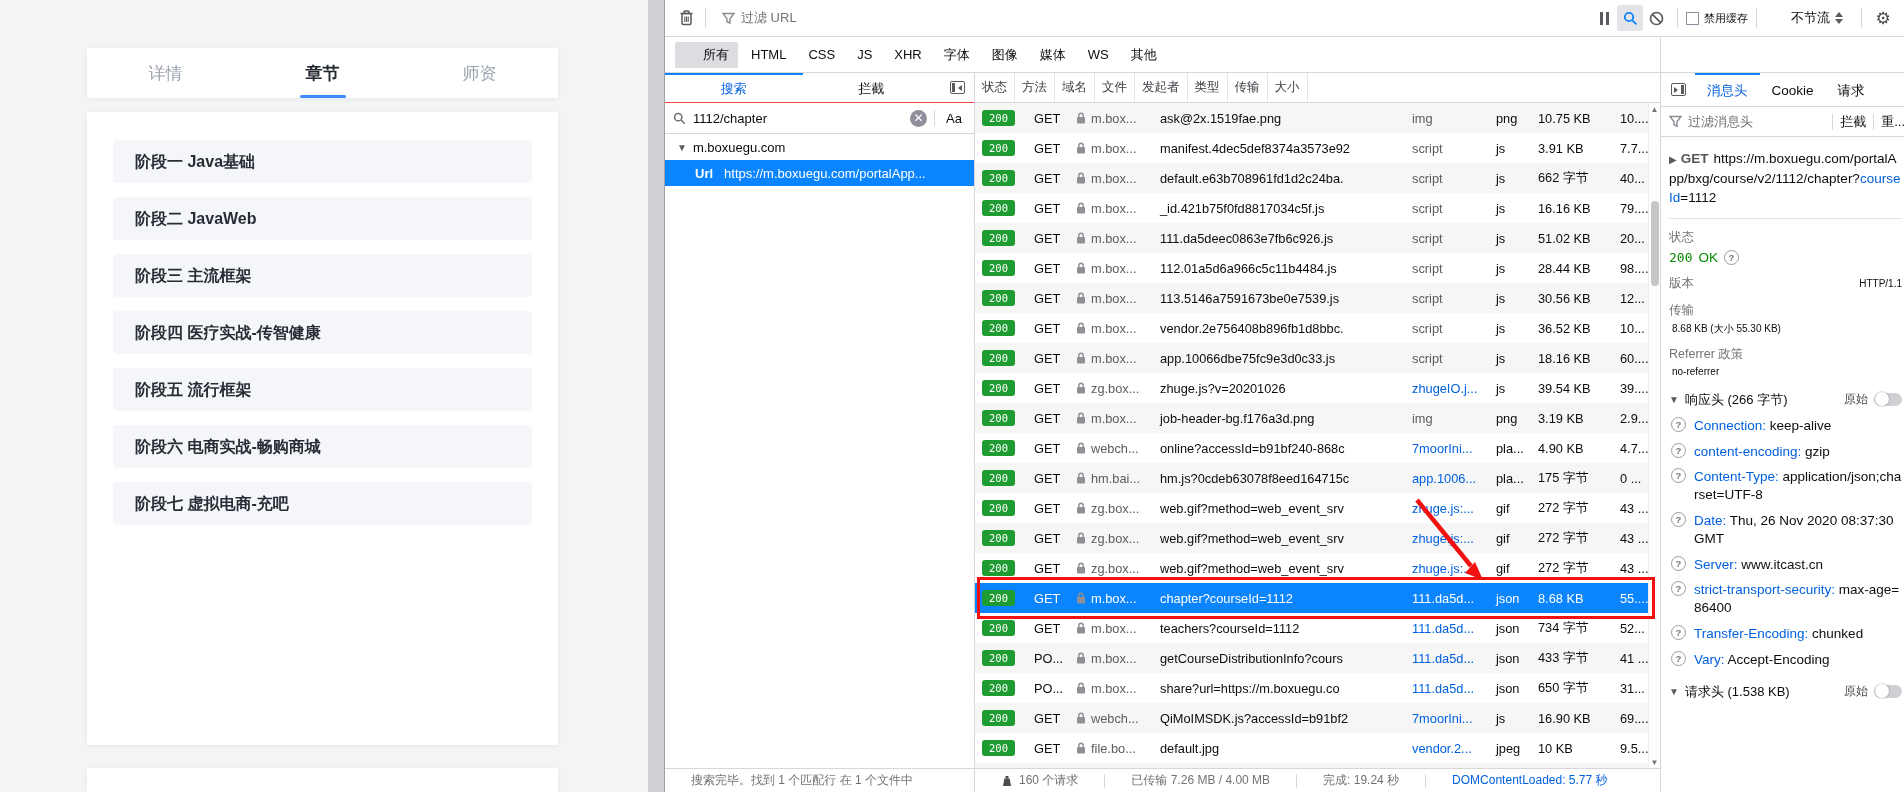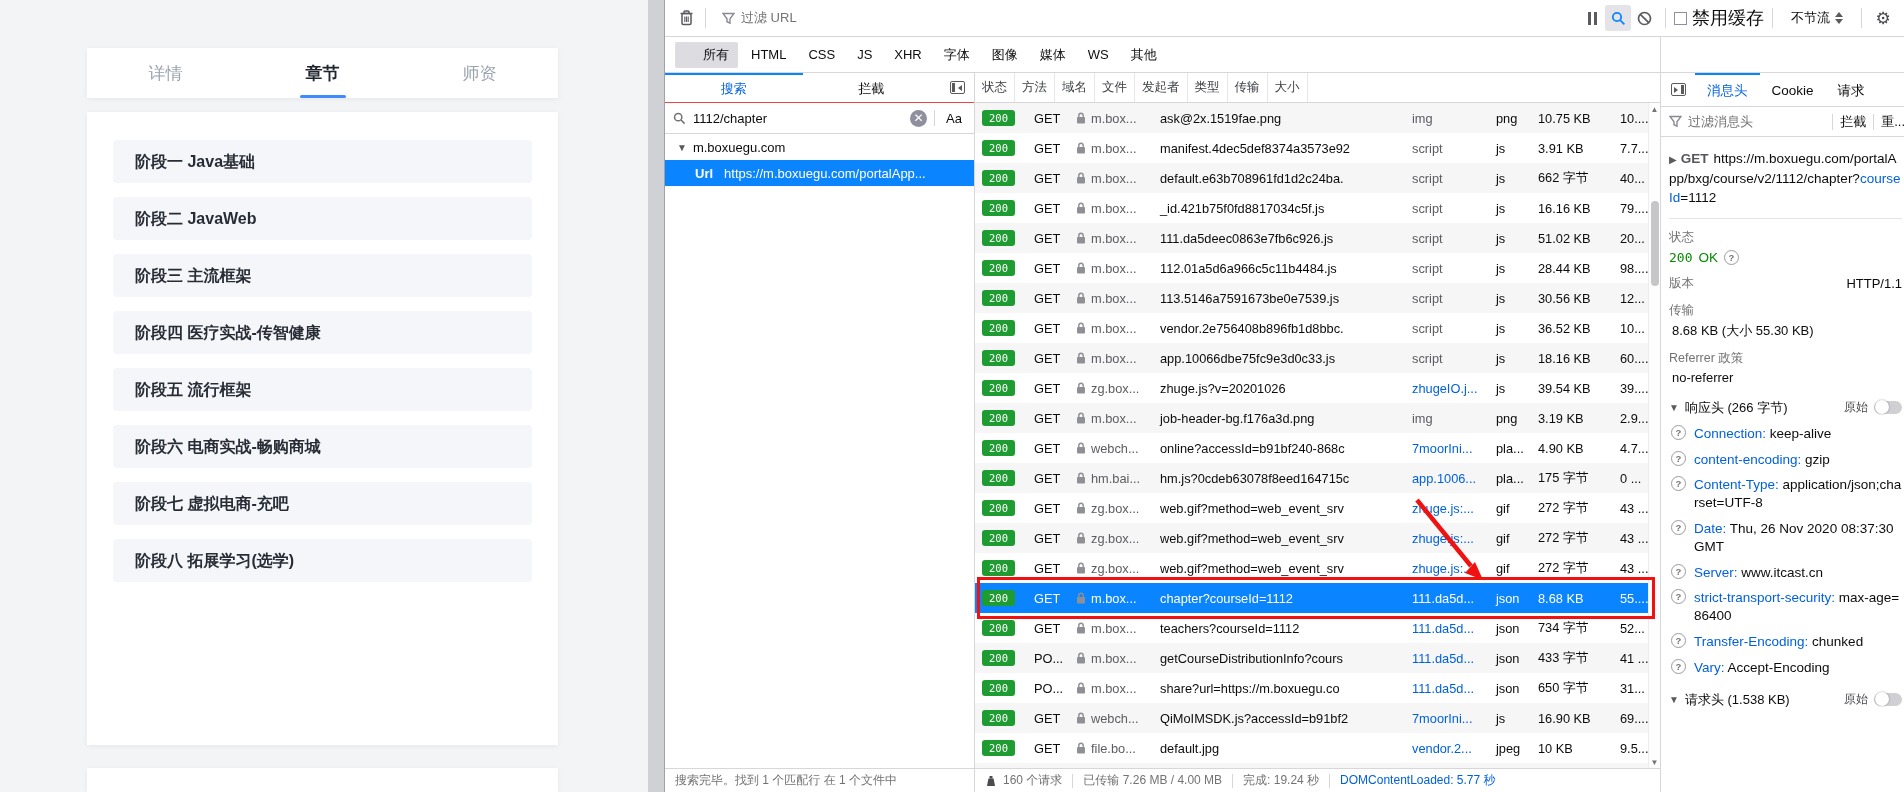--- a/index.html
+++ b/index.html
@@ -107,21 +107,21 @@
 
   
   #red-box { position:absolute; left:312px; top:540px; width:678px; height:42px;
     border:3px solid var(--annotation,#f01111); pointer-events:none; z-index:5; }
   #red-arrow { position:absolute; left:740px; top:455px; z-index:5; pointer-events:none; }
 
   
   #status-bar { position:absolute; left:0; top:731px; width:995px; height:24px; background:#fff;
     border-top:1px solid #d7d7db; display:flex; align-items:center; font-size:12px; color:#737373;
     overflow:hidden; z-index:6; }
-  #status-bar .seg { padding:0 10px; white-space:nowrap; overflow:hidden; display:flex; align-items:center; gap:6px; }
+  #status-bar .seg { padding:0 26px; white-space:nowrap; overflow:hidden; display:flex; align-items:center; gap:6px; }
   #sb-left { width:310px; flex:none; border-right:1px solid #d7d7db; height:100%; }
   #sb-dcl { color:var(--link,#0060df); }
   .sb-sep { width:1px; height:14px; background:#d7d7db; flex:none; }
 
   
   #details { position:absolute; left:995px; top:37px; width:268px; height:755px;
     border-left:1px solid #d7d7db; background:#fff; overflow:hidden; }
   #det-top-strip { height:36px; border-bottom:1px solid #d7d7db; }
   #det-tabs { height:34px; display:flex; align-items:center; border-bottom:1px solid #d7d7db; }
   #det-sidebar-toggle { width:34px; display:flex; align-items:center; justify-content:center; }
@@ -137,21 +137,21 @@
     border-bottom:1px solid #d7d7db; }
   #det-filter .right { margin-left:auto; display:flex; align-items:center; gap:7px; font-size:13px; }
   #det-content { position:relative; height:655px; padding:10px 26px 0 8px; overflow:hidden; }
   #url-block { font-size:13.5px; line-height:1.45; word-break:break-all; padding:2px 0 10px 0;
     border-bottom:1px solid #e4e4e7; }
   #url-block .twisty { margin-right:4px; }
   #url-method { font-weight:bold; color:#55565a; margin-right:5px; }
   .blue { color:var(--link,#0060df); }
   .kv { margin-top:10px; font-size:12.5px; }
   .kv .lbl { color:#737373; }
-  .kv .val { color:#0c0c0d; margin-top:3px; padding-left:3px; font-size:13px; }
+  .kv .val { color:#0c0c0d; margin-top:3px; padding-left:3px; font-size:10px; }
   .kv.inline { display:flex; justify-content:space-between; align-items:center;gap:32px; }
   #status-val { display:flex; align-items:center; gap:6px; margin-top:4px; }
   #status-code { font-family:"DejaVu Sans Mono", monospace; color:var(--green_text,#058b00); font-size:13px; }
   #status-ok { color:var(--green_text,#058b00); font-size:13.5px; }
   .q-icon { width:15px; height:15px; border:1.4px solid #9b9ba1; border-radius:50%; color:#737373;
     font-size:9.5px; font-weight:bold; display:inline-flex; align-items:center; justify-content:center; flex:none; }
   .section-row { display:flex; align-items:center; gap:6px; margin-top:14px; font-size:13px; color:#0c0c0d; }
   .section-row .raw { margin-left:auto; color:#4a4a4f; font-size:12px; }
   .toggle { width:28px; height:13px; border-radius:7px; background:#cfcfd4; position:relative; flex:none; cursor:pointer; }
   .toggle::after { content:""; position:absolute; left:1px; top:-1px; width:14px; height:14px;
@@ -190,21 +190,20 @@
     <div id="content-card" class="card">
       <div class="chapter-list">
 
       <div class="chapter-item">阶段一 Java基础</div>
           <div class="chapter-item">阶段二 JavaWeb</div>
           <div class="chapter-item">阶段三 主流框架</div>
           <div class="chapter-item">阶段四 医疗实战-传智健康</div>
           <div class="chapter-item">阶段五 流行框架</div>
           <div class="chapter-item">阶段六 电商实战-畅购商城</div>
           <div class="chapter-item">阶段七 虚拟电商-充吧</div>
-          <div class="chapter-item">阶段八 拓展学习(选学)</div>
         </div>
     </div>
 
     <div id="bottom-strip" class="card"></div>
   </div>
 
   <div id="splitter"></div>
 
   <div id="devtools">
 
@@ -238,25 +237,25 @@
       </span>
       <span class="tb-icon">
         <svg width="15" height="15" viewBox="0 0 15 15" fill="none" stroke="#5a5a5f" stroke-width="1.7">
           <circle cx="7.5" cy="7.5" r="6"></circle>
             <path d="M3.3 3.3 11.7 11.7"></path>
         </svg>
       </span>
       <span class="vsep" style="margin:0 8px;"></span>
       <span style="display:flex;align-items:center;cursor:pointer;">
         <span class="checkbox"></span>
-        <span style="font-size:18px;">禁用缓存</span>
+        <span style="font-size:11px;">禁用缓存</span>
       </span>
       <span class="vsep" style="margin:0 8px;"></span>
       <span id="throttle">
-        <span style="font-size:13px;">不节流</span>
+        <span style="font-size:13px;margin-left:16px;">不节流</span>
         <span class="updown">
             <i class="up"></i>
             <i class="dn"></i>
           </span>
       </span>
       <span class="vsep" style="margin:0 8px;"></span>
       <span class="tb-icon" id="gear">⚙</span>
     </div>
 
     <div id="dt-left">

